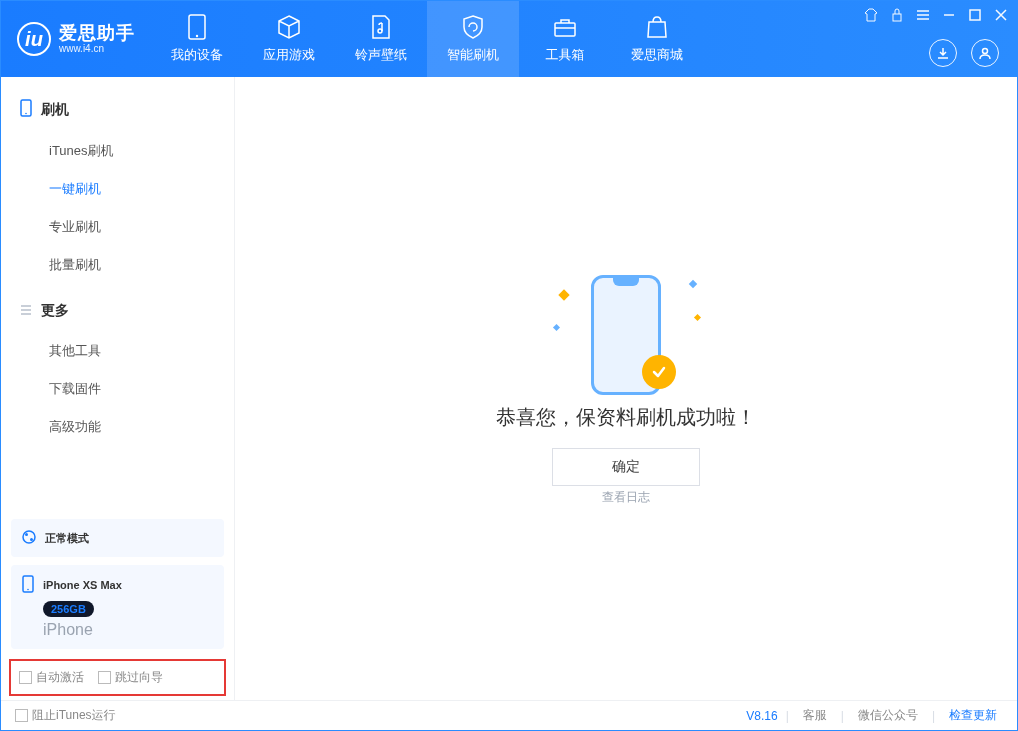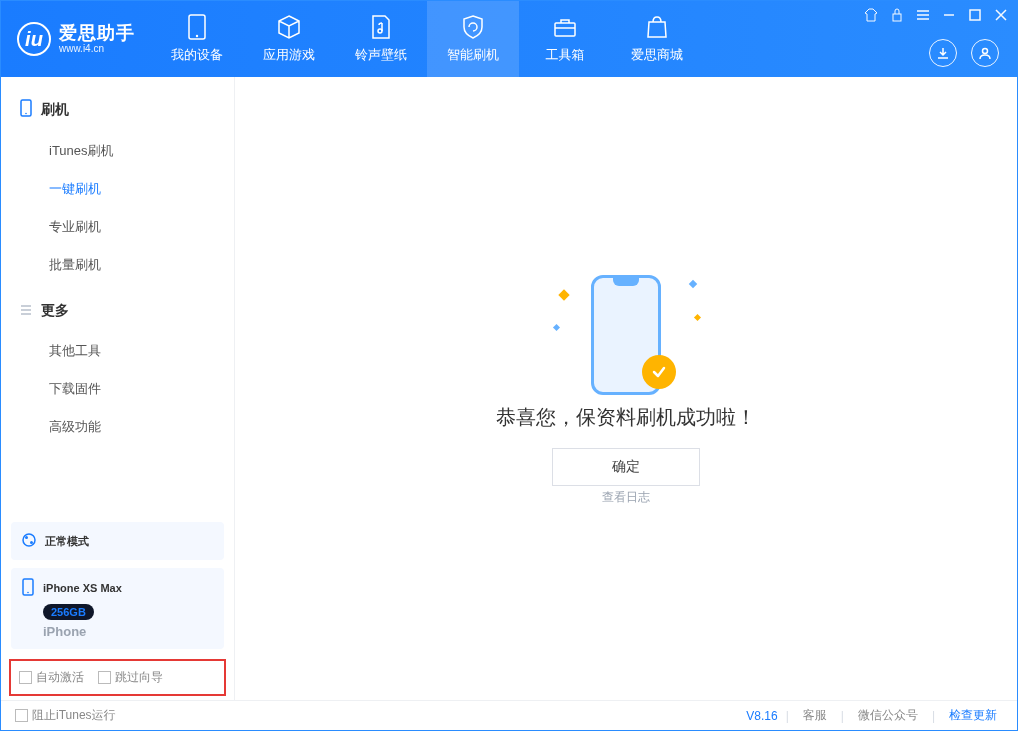--- a/index.html
+++ b/index.html
@@ -109,21 +109,21 @@
 .side-item.active { color: #1a7cff; }
 
 .device-cards { margin-top: auto; padding: 6px 10px 8px 10px; display:flex; flex-direction:column; gap:8px; }
 .card {
   background: #f4f8ff;
   border-radius: 4px;
   padding: 10px;
 }
 .card-row { display:flex; align-items:center; gap:8px; font-size:11px; font-weight:bold; color:#333; }
 .pill { display:inline-block; background:#0f172a; color:#1a7cff; border-radius:10px; font-size:11px; padding:2px 8px; margin-top:6px; margin-left:22px; font-weight:bold;}
-.card-sub { font-size:13px; color:#9aa3b0; margin-left:22px; margin-top:4px;font-weight:bold; }
+.card-sub { font-size:16px; color:#9aa3b0; margin-left:22px; margin-top:4px; }
 
 .redbox {
   margin: 2px 8px 4px 8px;
   border: 2px solid #e53935;
   padding: 8px;
   display: flex; gap: 14px; align-items:center;
   font-size: 12px; color: #888;
 }
 .ck { width:13px; height:13px; border:1px solid #bbb; display:inline-block; margin-right:4px; vertical-align:middle; }
 

